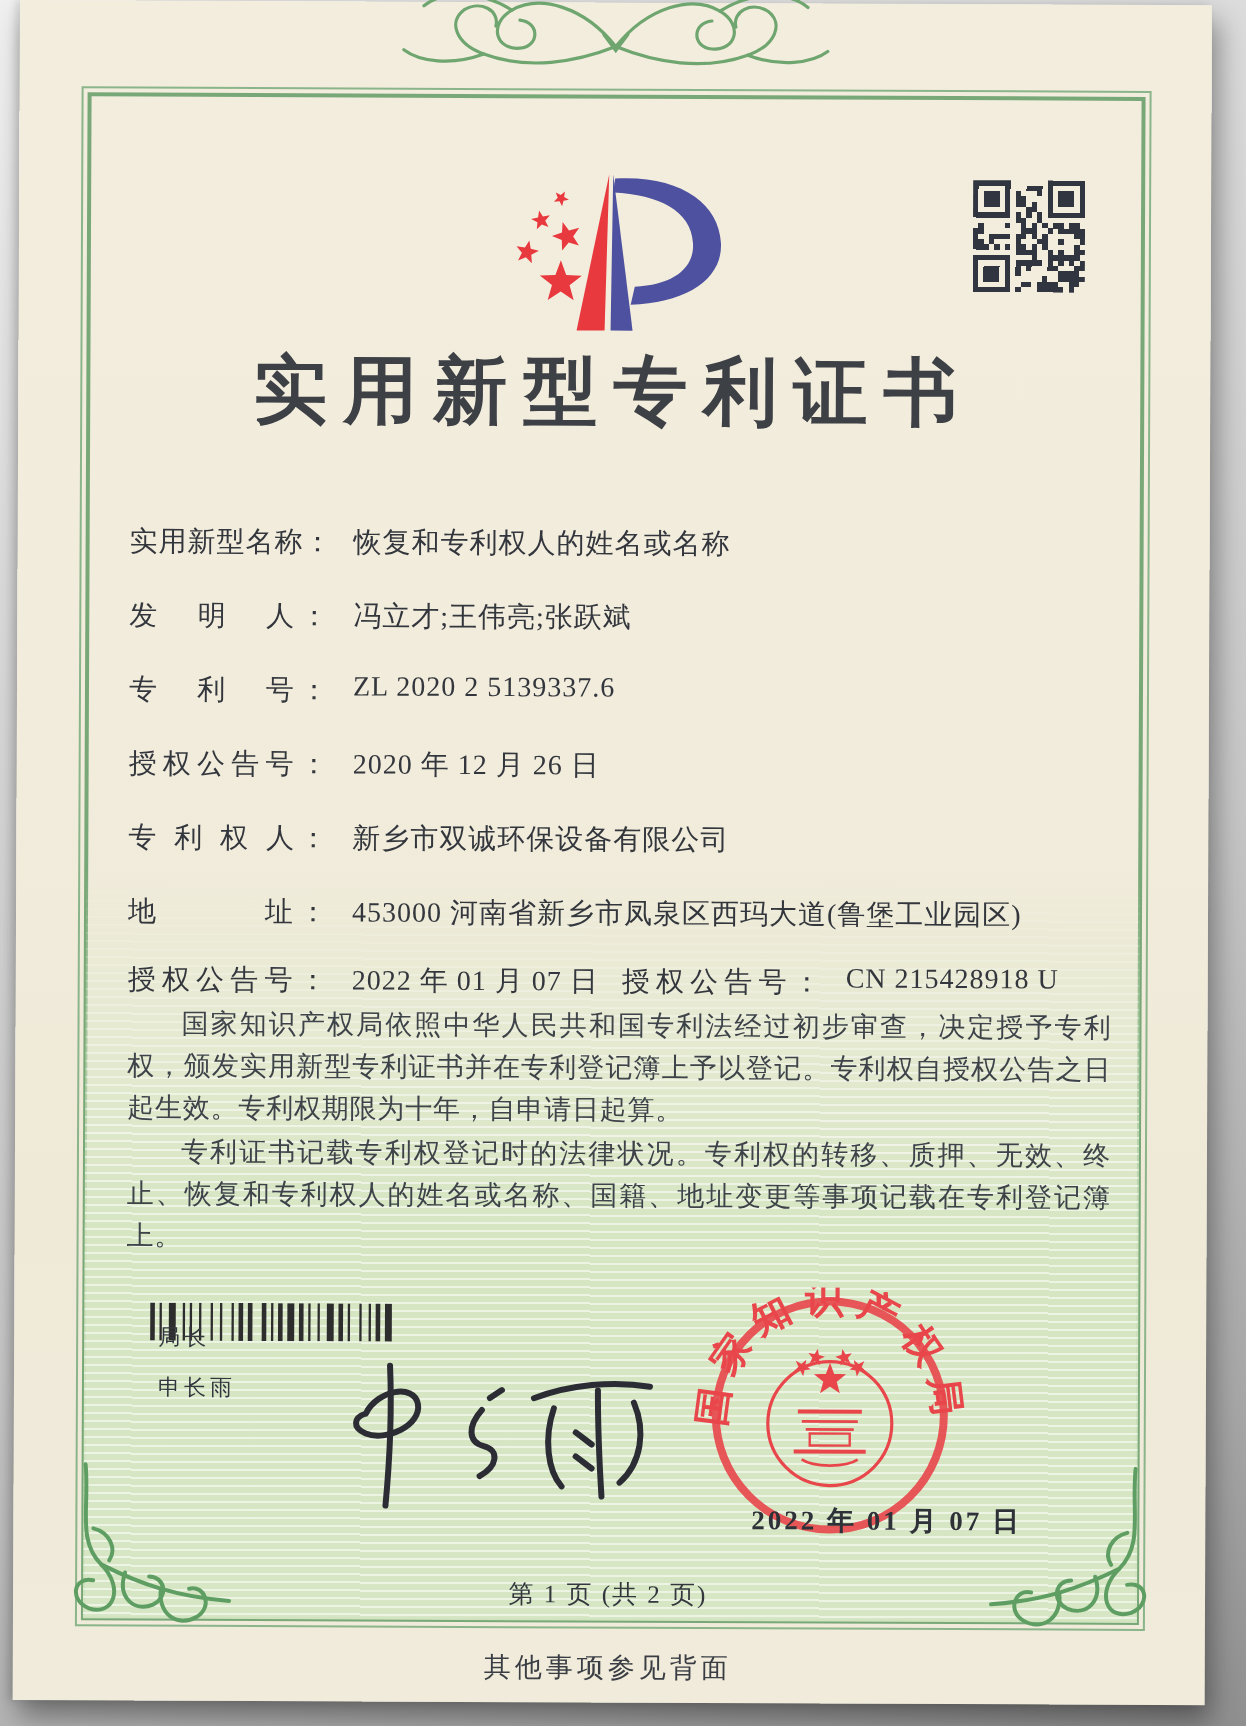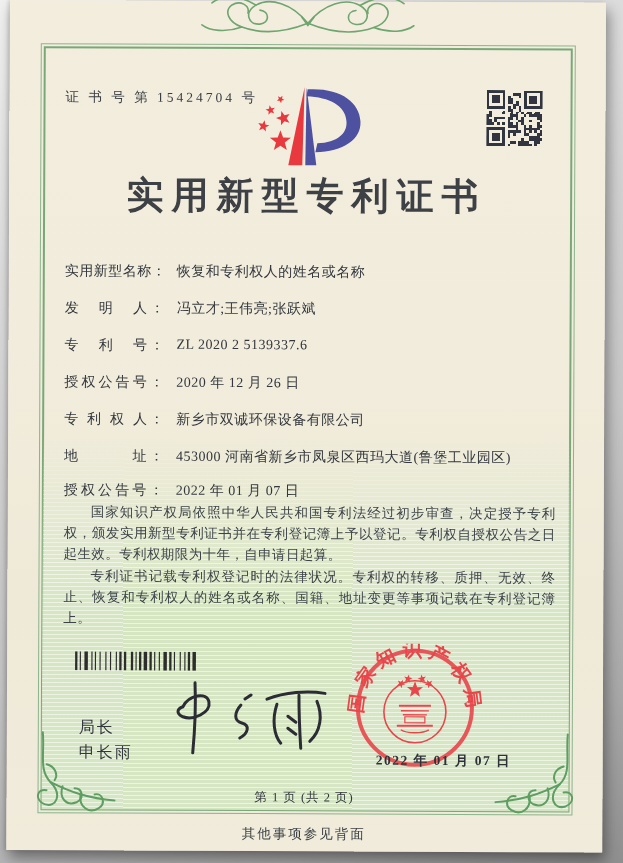--- a/index.html
+++ b/index.html
@@ -39,21 +39,21 @@
     position:absolute;left:31px;top:170px;width:533px;text-align:center;
     font-size:37px;font-weight:600;letter-spacing:8px;color:#3d4045;
   }
   .field-row{position:absolute;left:56px;width:500px;font-size:14px;color:#33373d;letter-spacing:.5px;white-space:nowrap;}
   .f-label{display:inline-block;width:100px;text-align:justify;text-align-last:justify;vertical-align:top;}
   .f-value{margin-left:12px;}
   .grant-no-group{position:absolute;left:247px;top:0;white-space:nowrap;}
   .paras{position:absolute;left:56px;top:501px;width:492px;font-size:13.5px;line-height:21px;color:#3d4349;text-align:justify;}
   .paras p{margin:0 0 1px 0;text-indent:2em;letter-spacing:.4px;}
   .barcode{position:absolute;left:67px;top:651px;}
-  .signer{position:absolute;left:72px;top:714px;font-size:16px;line-height:25px;color:#33373d;letter-spacing:2px;}
+  .signer{position:absolute;left:72px;top:657px;font-size:11px;line-height:25px;color:#33373d;letter-spacing:2px;}
   .signature{position:absolute;left:142px;top:676px;}
   .seal{position:absolute;left:338px;top:642px;}
   .seal-date{position:absolute;left:369px;top:750px;font-size:13.5px;letter-spacing:1.5px;color:#2e3238;font-weight:600;}
   .page-info{position:absolute;left:31px;top:788px;width:533px;text-align:center;font-size:12.5px;color:#33373d;letter-spacing:1px;}
   .back-note{position:absolute;left:31px;top:824px;width:533px;text-align:center;font-size:13.5px;color:#3a3e44;letter-spacing:2px;}
   .ornament-top{position:absolute;left:156px;top:-18px;}
   .flourish-bl{position:absolute;left:-6px;bottom:-10px;}
   .flourish-br{position:absolute;right:-6px;bottom:-10px;transform:scale(-1,1);}
   svg{display:block;}
 </style>
@@ -92,21 +92,20 @@
       <g fill="none" stroke="#5f9e63" stroke-width="2" stroke-linecap="round">
         <path d="M10,2 C12,24 6,40 18,52 C30,64 24,78 12,74 C2,70 4,58 14,60"></path>
         <path d="M18,52 C38,62 56,68 82,70"></path>
         <path d="M30,56 C26,68 34,76 44,72 C52,68 50,58 42,58"></path>
         <path d="M48,64 C46,76 56,84 66,78 C74,73 70,62 62,64"></path>
         <path d="M14,34 C22,36 26,44 22,50"></path>
       </g>
     </svg>
   </div>
 
-  <div class="cert-no">证 书 号 第 15424704 号</div>
 
   <svg class="logo" width="135" height="92" viewBox="0 0 135 92">
     <path d="M57,8 L41,86 L55,86 Z" fill="#e8393f"></path>
     <path d="M59,8 L58,86 L69,86 Z" fill="#4d519f"></path>
     <path d="M60,10 C92,8 112,22 113,42 C114,60 96,72 68,73 L70,64 C90,63 100,54 99,42 C98,26 82,18 59,17 Z" fill="#4d519f"></path>
     <g id="logo-stars" fill="#e8393f">
         <path d="M33.0,51.0L35.7,58.3L43.5,58.6L37.4,63.4L39.5,70.9L33.0,66.6L26.5,70.9L28.6,63.4L22.5,58.6L30.3,58.3Z"></path>
         <path d="M33.8,31.8L37.0,36.0L42.1,34.7L39.1,39.0L42.0,43.5L36.9,42.0L33.6,46.1L33.4,40.8L28.5,38.9L33.5,37.1Z"></path>
         <path d="M17.2,41.1L17.9,45.3L22.0,46.3L18.2,48.2L18.5,52.5L15.5,49.5L11.6,51.1L13.5,47.3L10.8,44.0L15.0,44.7Z"></path>
         <path d="M22.0,26.1L23.9,29.1L27.4,28.5L25.1,31.2L26.7,34.4L23.4,33.1L20.9,35.5L21.2,32.0L18.0,30.4L21.5,29.6Z"></path>
@@ -356,20 +355,23 @@
     <span class="f-label">授权公告号：</span><span class="f-value">2020 年 12 月 26 日</span>
   </div>
   <div class="field-row" style="top:410px">
     <span class="f-label">专 利 权 人：</span><span class="f-value">新乡市双诚环保设备有限公司</span>
   </div>
   <div class="field-row" style="top:447px">
     <span class="f-label">地　　　址：</span><span class="f-value">453000 河南省新乡市凤泉区西玛大道(鲁堡工业园区)</span>
   </div>
   <div class="field-row" style="top:481px">
     <span class="f-label">授权公告号：</span><span class="f-value">2022 年 01 月 07 日</span>
+    <span class="grant-no-group">
+      <span class="f-label">授权公告号：</span><span class="f-value">CN 215428918 U</span>
+    </span>
   </div>
 
   <div class="paras">
     <p>国家知识产权局依照中华人民共和国专利法经过初步审查，决定授予专利权，颁发实用新型专利证书并在专利登记簿上予以登记。专利权自授权公告之日起生效。专利权期限为十年，自申请日起算。</p>
     <p>专利证书记载专利权登记时的法律状况。专利权的转移、质押、无效、终止、恢复和专利权人的姓名或名称、国籍、地址变更等事项记载在专利登记簿上。</p>
   </div>
 
   <svg class="barcode" width="162" height="19" viewBox="0 0 162 19">
     <g id="barcode-bars" fill="#2d2d2d">
         <rect x="1.00" y="0" width="2.30" height="19"></rect>

